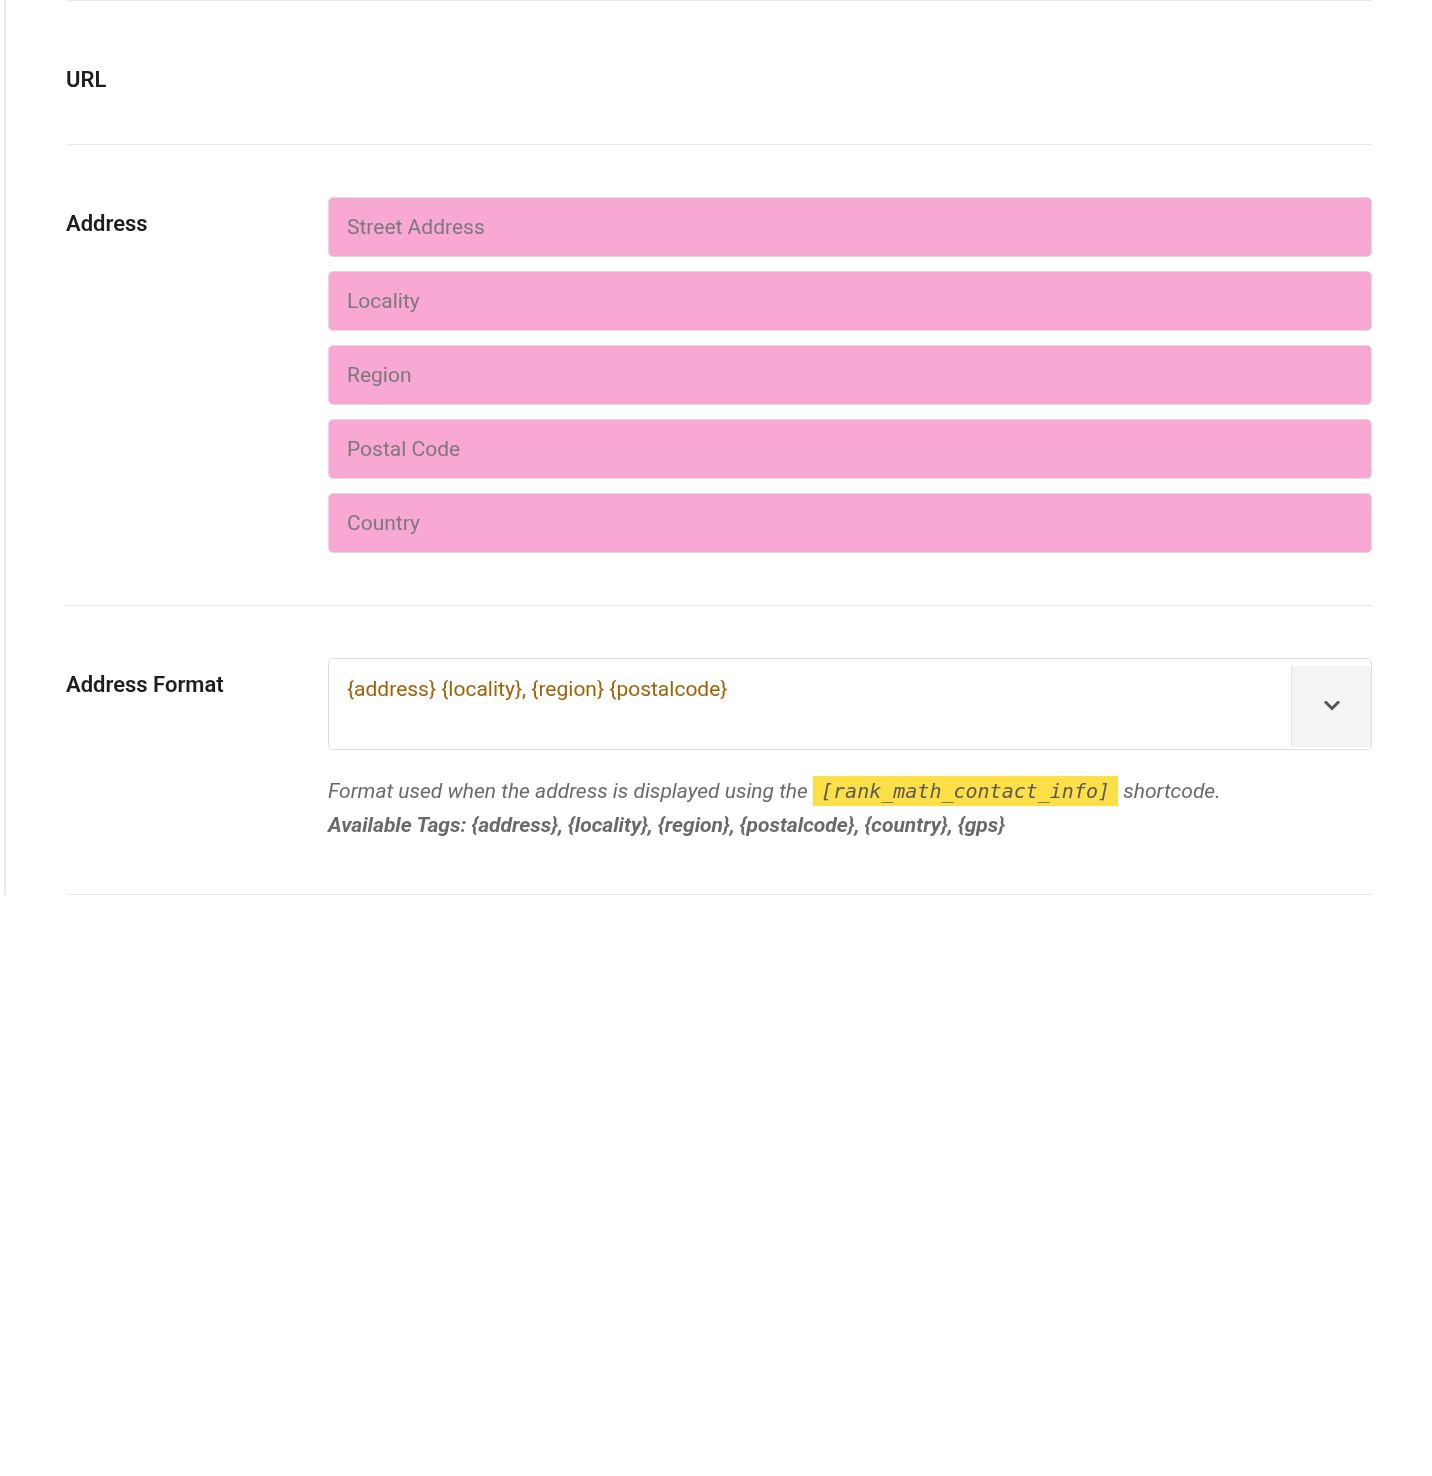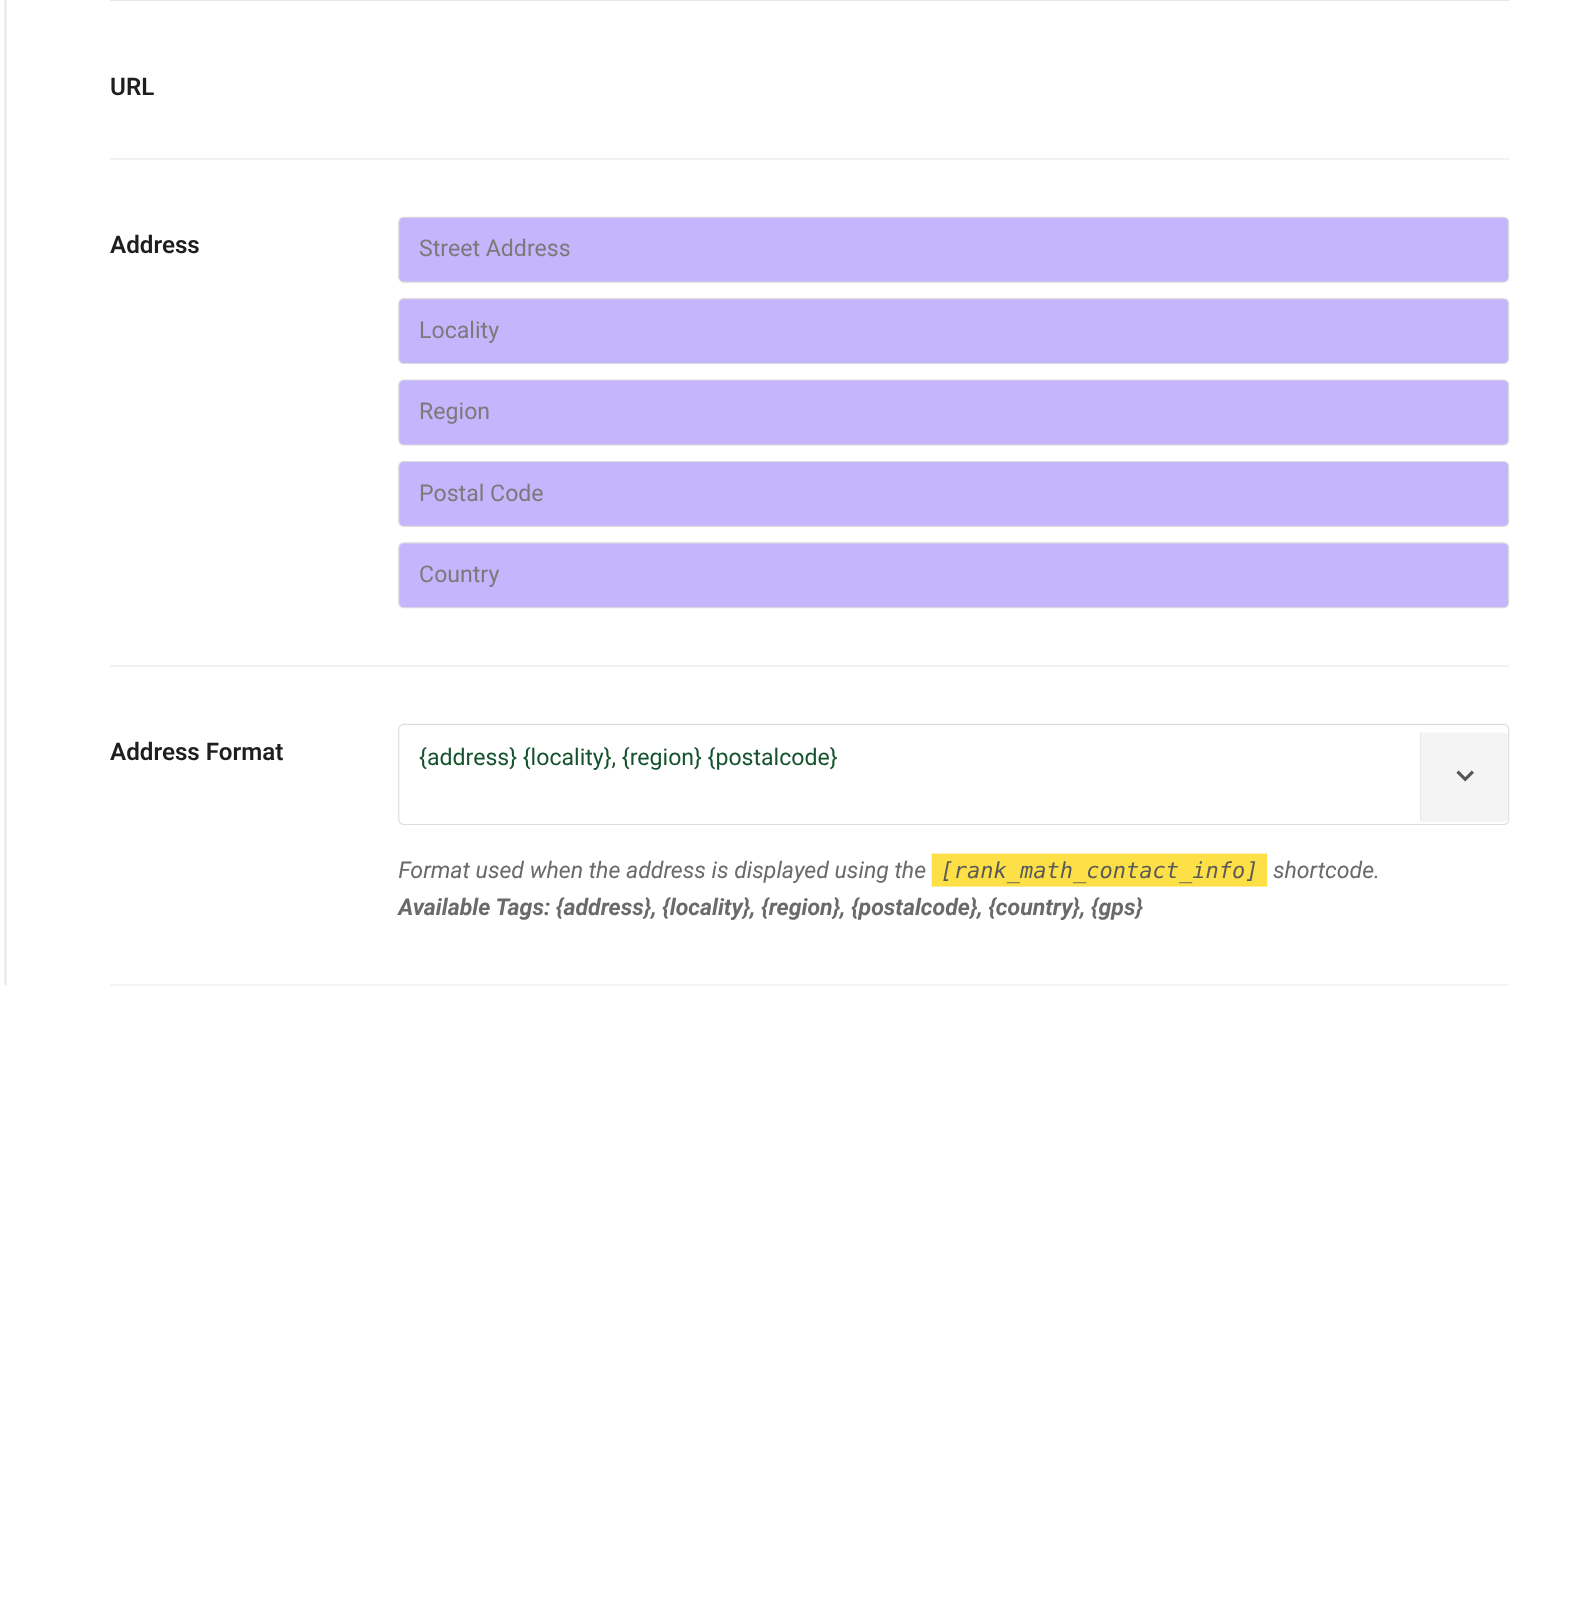--- a/index.html
+++ b/index.html
@@ -17,21 +17,20 @@
     .container {
       padding: 0 60px 0 60px;
       border-left: 2px solid #e8e8e8;
       margin-left: 4px;
     }
     .form-section {
       border-top: 1px solid #e8e8e8;
       padding: 52px 0 52px 0;
       display: flex;
       align-items: flex-start;
-      margin-left: 34px;
     }
     .form-section:first-child {
       border-top: 1px solid #e8e8e8;
     }
     .form-section:last-child {
       border-bottom: 1px solid #e8e8e8;
     }
     .label-col {
       width: 262px;
       flex-shrink: 0;
@@ -44,21 +43,21 @@
     }
     .field-col {
       flex: 1;
     }
     .text-input {
       width: 100%;
       height: 60px;
       padding: 0 18px;
       font-size: 21px;
       color: #2a2a2a;
-      background: #c4b5fd;
+      background: #f9a8d4;
       border: 1px solid #dcdcdc;
       border-radius: 5px;
       outline: none;
       font-family: inherit;
     }
     .text-input::placeholder {
       color: #7a7a7a;
     }
     .text-input.white {
       background: #fff;
@@ -87,21 +86,21 @@
     }
     .textarea-wrap {
       position: relative;
       width: 100%;
     }
     .text-area {
       width: 100%;
       height: 92px;
       padding: 16px 80px 32px 18px;
       font-size: 21px;
-      color: #14532d;
+      color: #a16207;
       background: #fff;
       border: 1px solid #dcdcdc;
       border-radius: 5px;
       outline: none;
       font-family: inherit;
       resize: none;
       line-height: 1.4;
     }
     .expand-btn {
       position: absolute;

